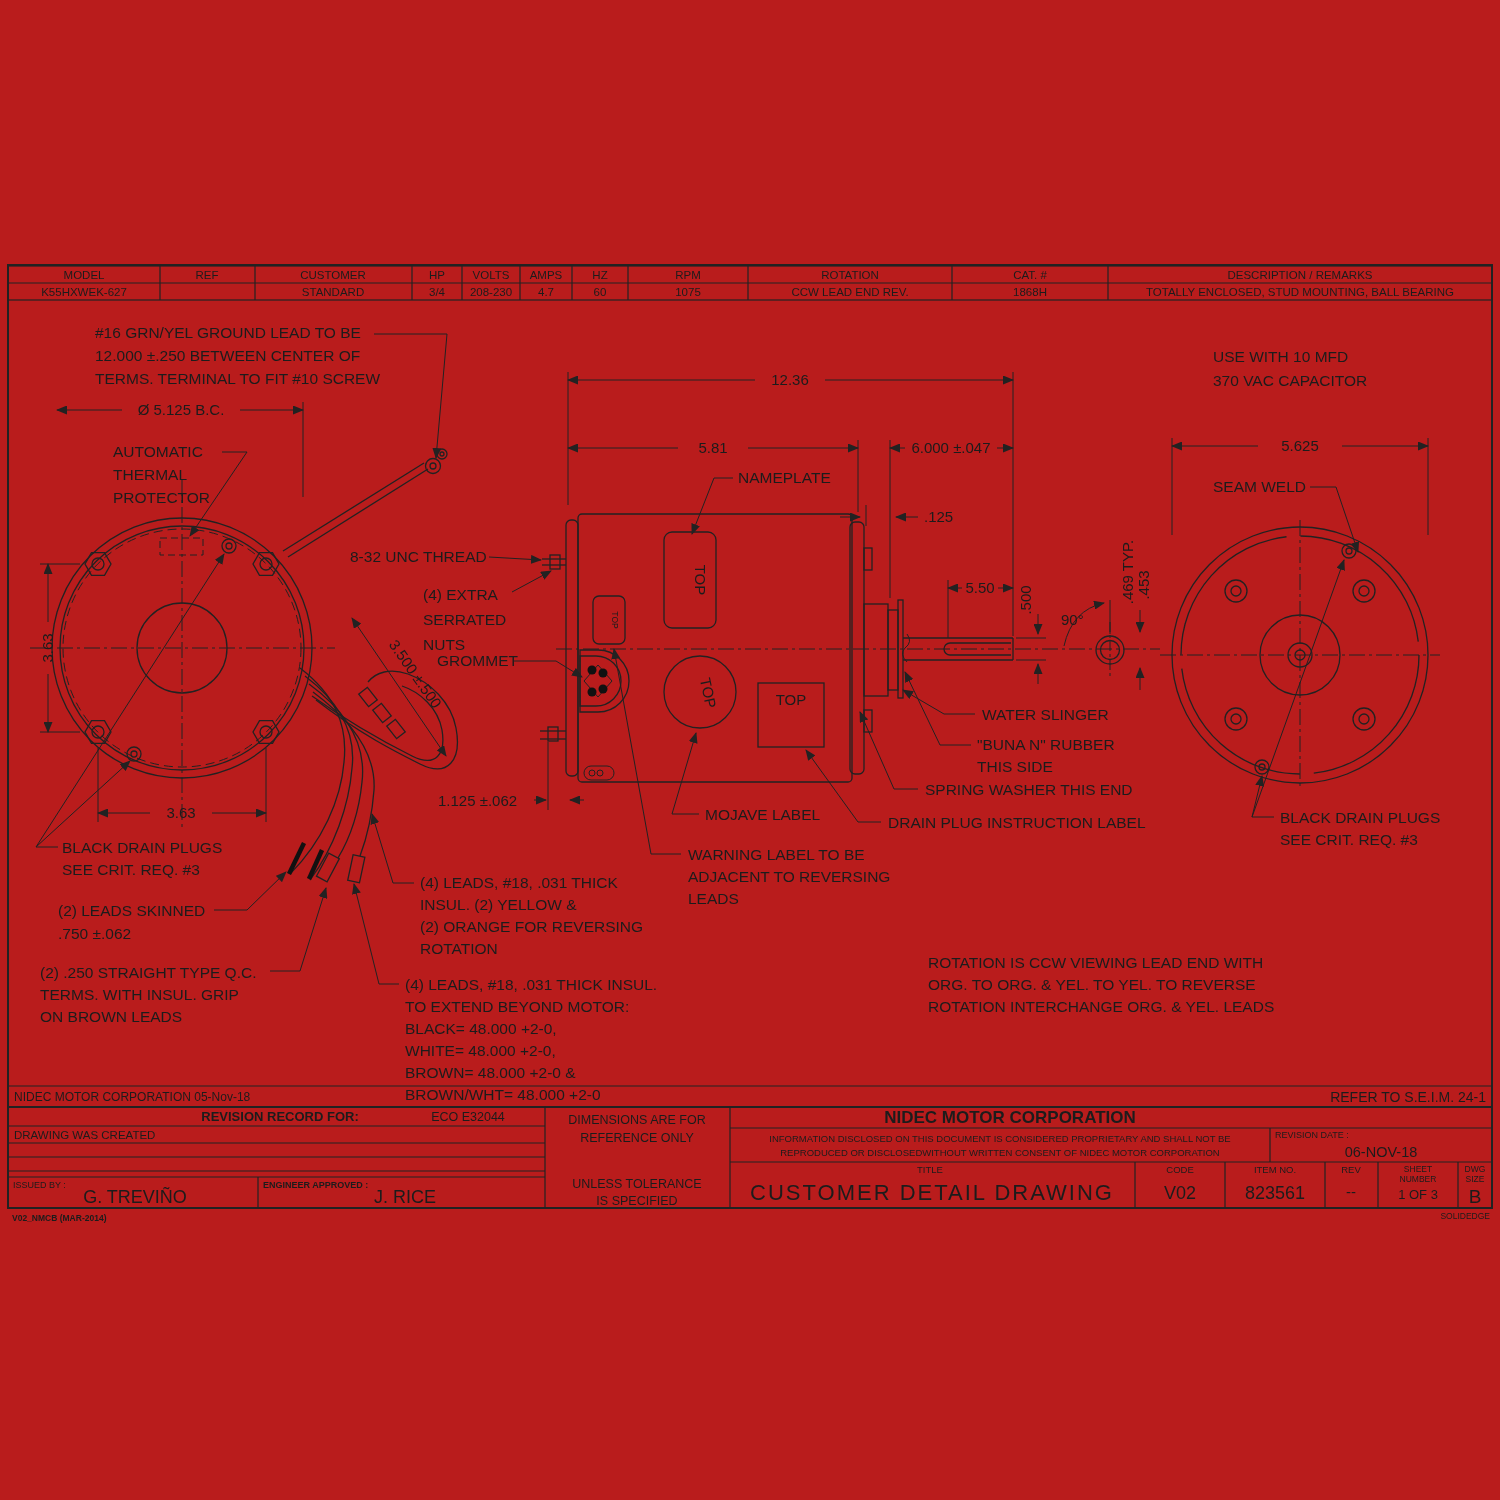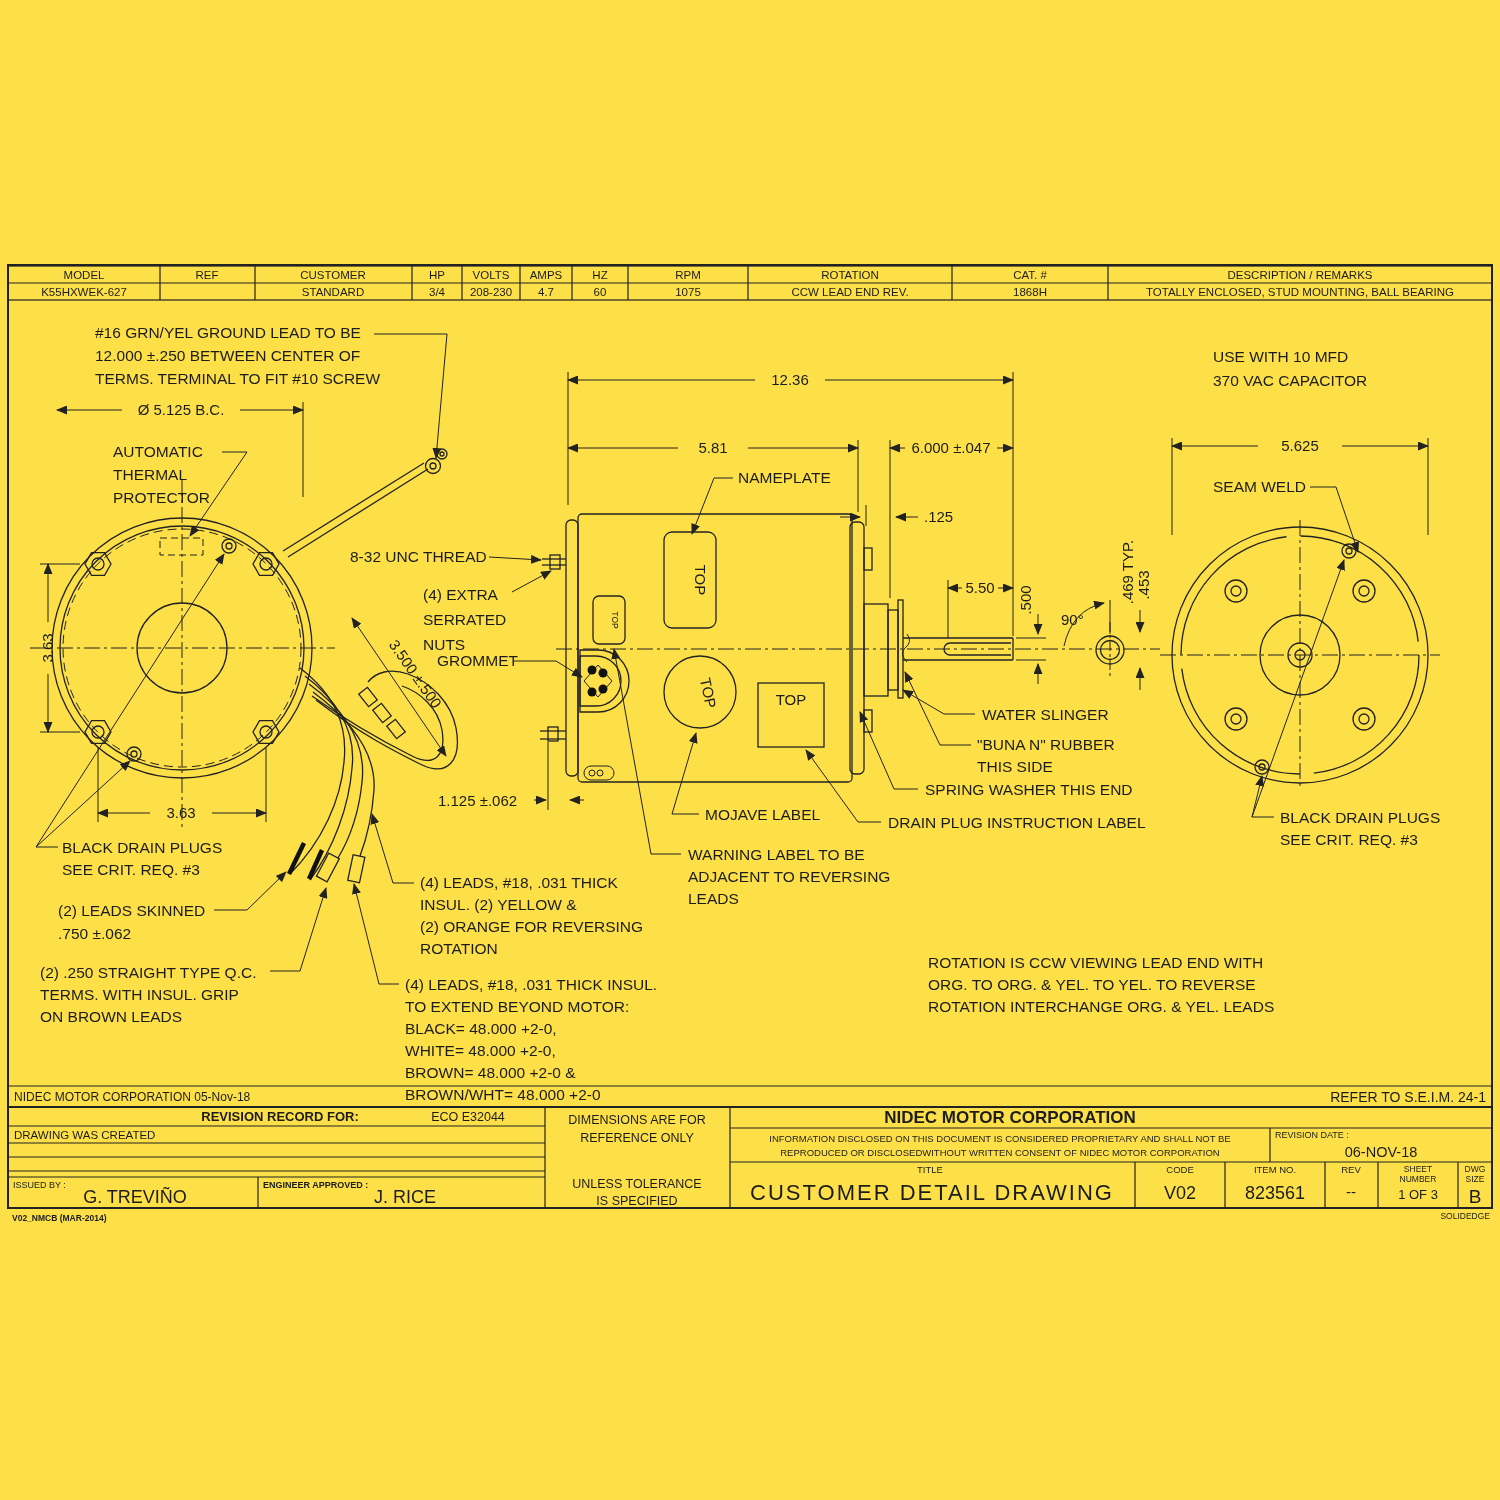--- a/index.html
+++ b/index.html
@@ -1,16 +1,16 @@
 <!DOCTYPE html>
 <html><head>
 <meta charset="utf-8">
 <style>
   html,body{margin:0;padding:0;background:#fff;}
-  #sheet{position:relative;width:1500px;height:1500px;background:#fde047;font-family:"Liberation Sans",sans-serif;}
+  #sheet{position:relative;width:1500px;height:1500px;background:#b91c1c;font-family:"Liberation Sans",sans-serif;}
   svg text{fill:#1c1c1c;font-family:"Liberation Sans",sans-serif;}
   .ln{stroke:#222;stroke-width:1.3;fill:none;}
   .thin{stroke:#222;stroke-width:1;fill:none;}
   .dim{stroke:#222;stroke-width:1;fill:none;}
   .tbl{stroke:#222;stroke-width:1.2;fill:none;}
   .bold{font-weight:bold;}
   .ann{font-size:15.5px;}
   .dimtxt{font-size:15px;}
 </style>
 </head>

